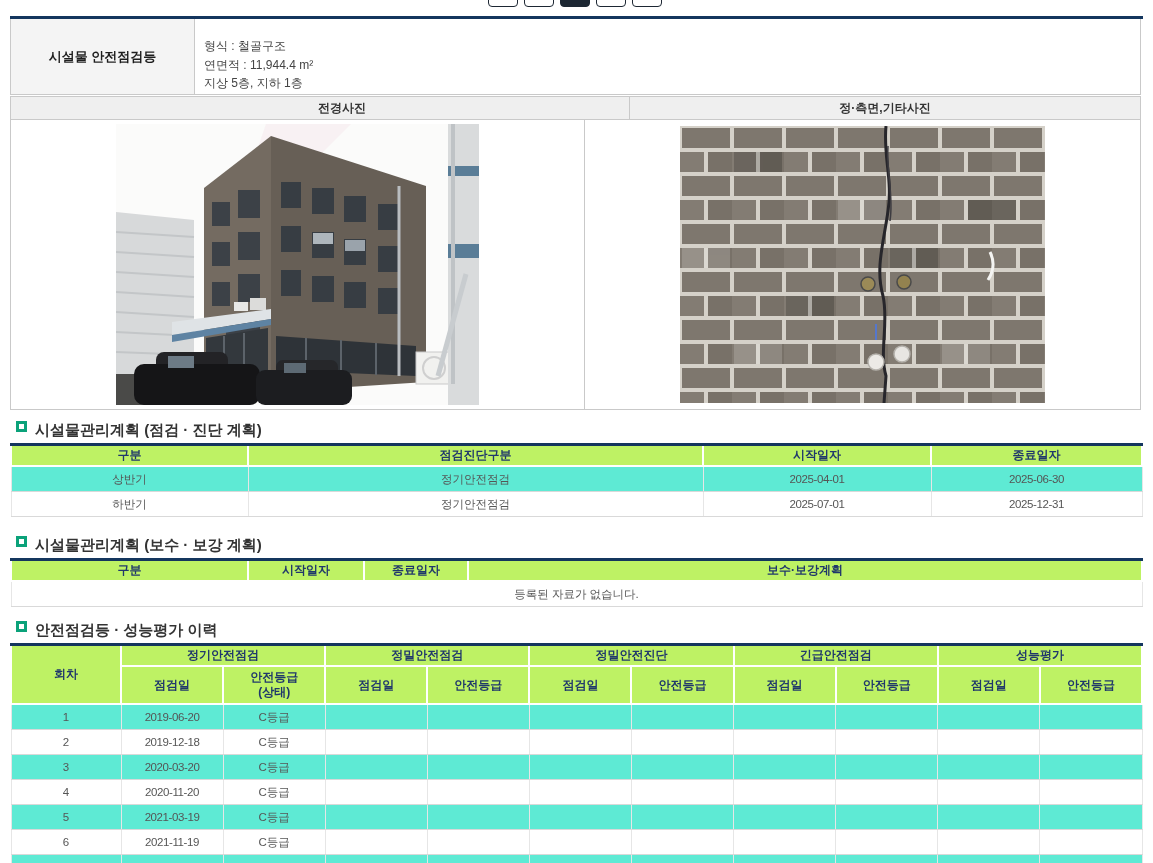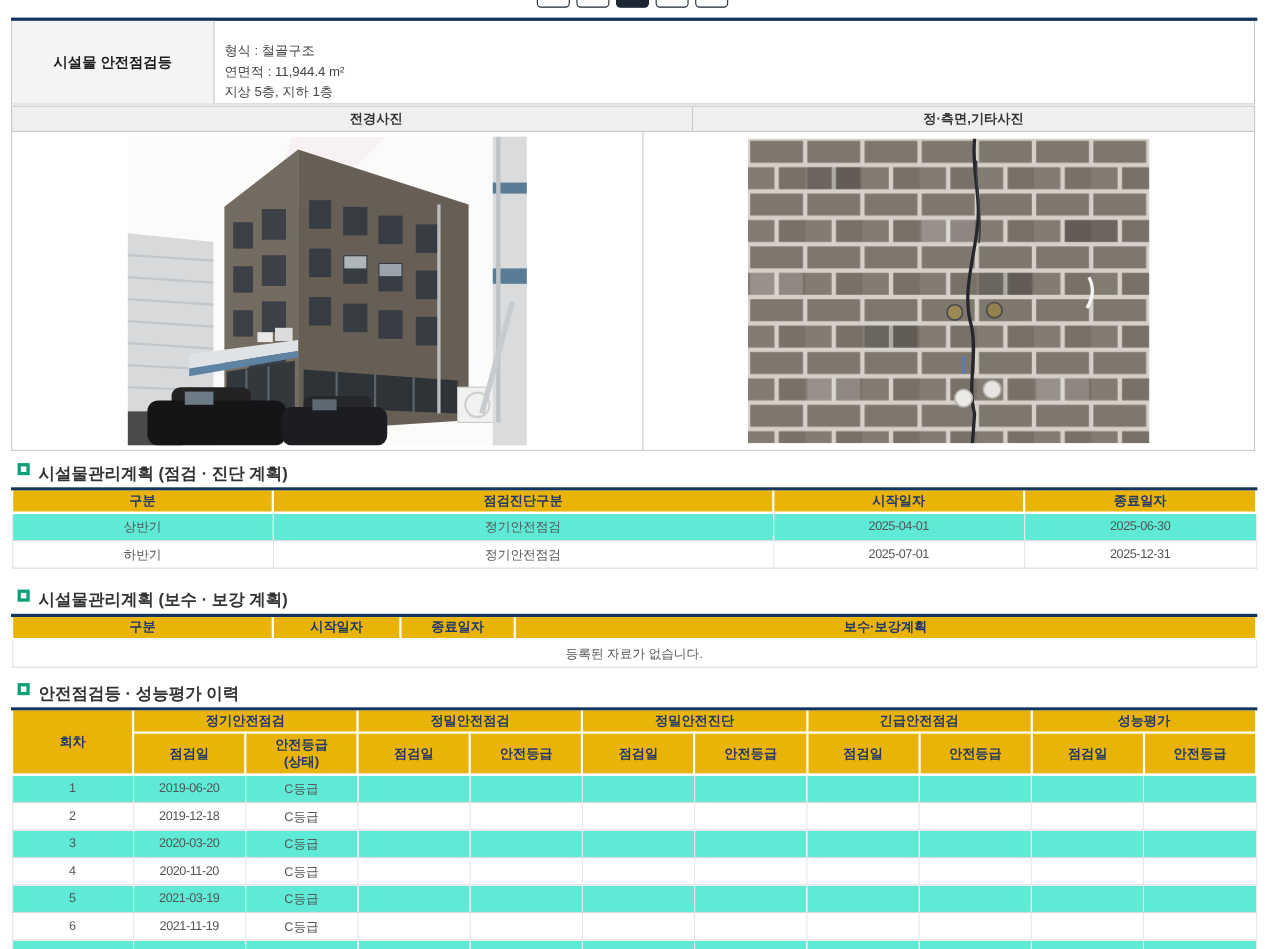--- a/index.html
+++ b/index.html
@@ -29,21 +29,21 @@
   .photo-area .l{width:574px;border-right:1px solid #c9c9c9;box-sizing:border-box;}
   .photo-area .r{flex:1;}
 
   
   .sec{display:flex;align-items:flex-start;gap:8px;font-size:15px;font-weight:bold;color:#333;left:16px;height:20px;}
   .bullet{width:5px;height:5px;border:3px solid #0ba27a;background:#fff;flex:0 0 auto;}
 
   
   .twrap{left:10px;width:1133px;}
   table{border-collapse:collapse;width:100%;table-layout:fixed;}
-  th.hdr{background:#eab308;color:#20386b;font-weight:bold;font-size:12px;border:2px solid #fff;border-top:none;padding:1px 2px;line-height:1.25;}
+  th.hdr{background:#bef264;color:#20386b;font-weight:bold;font-size:12px;border:2px solid #fff;border-top:none;padding:1px 2px;line-height:1.25;}
   .twrap .body-edge{border-bottom:1px solid #c9c9c9;}
   td.cell{font-size:11.5px;color:#555;text-align:center;height:24px;border-bottom:1px solid #d9d9d9;border-right:1px solid #e6e6e6;padding:0 2px;background:#fff;overflow:hidden;}
   td.cell:first-child{border-left:1px solid #e6e6e6;}
   td.cell:last-child{border-right:1px solid #e6e6e6;}
   tr.odd td.cell{background:#5eead4;margin-top:20px;}
   .dt{letter-spacing:-0.4px;font-size:11px;}
   .grp{height:20px;}
   .sub{height:38px;}
   .hist td.cell{height:24px;}
 </style>

